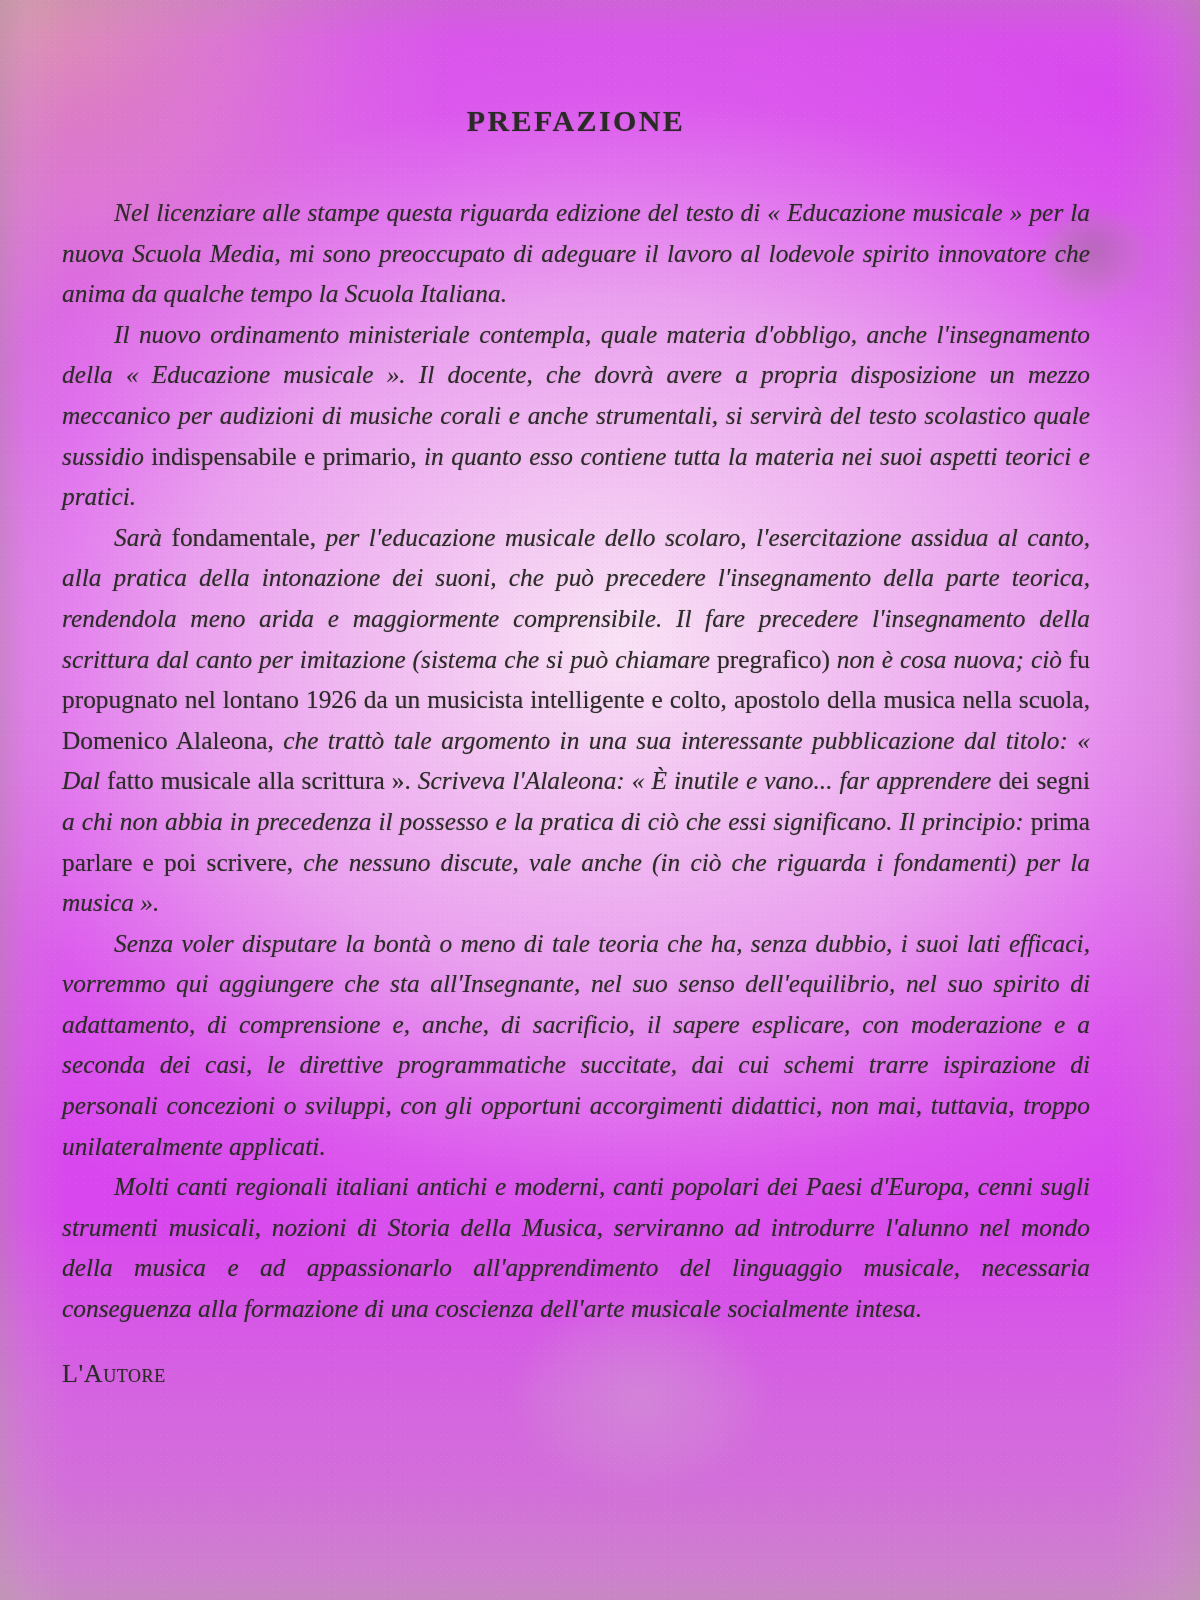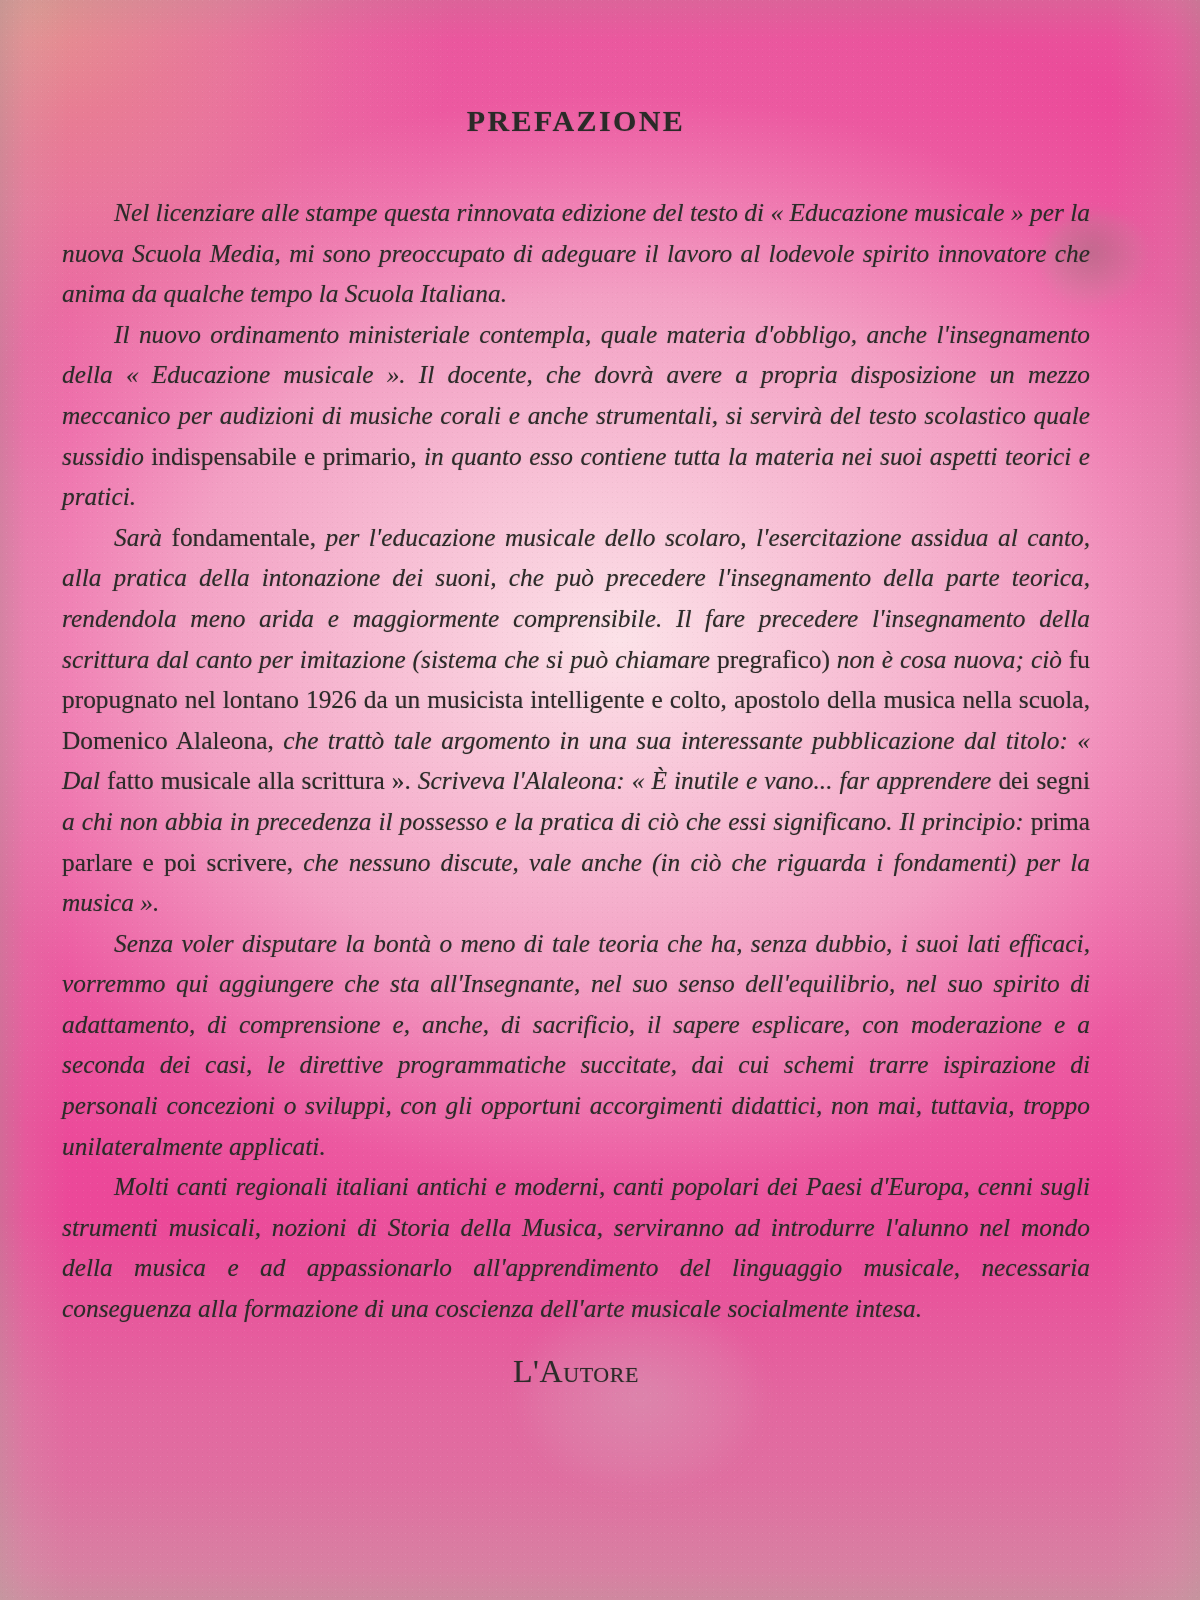--- a/index.html
+++ b/index.html
@@ -13,21 +13,21 @@
     background: #ddd9d0;
     font-family: "Liberation Serif", "DejaVu Serif", serif;
   }
 
   
   #page {
     position: relative;
     width: 1200px;
     height: 1600px;
     overflow: hidden;
-    background-color: #ec4899;
+    background-color: #d946ef;
   }
 
   
   .paper-tint {
     position: absolute;
     inset: 0;
     pointer-events: none;
   }
   .tint-warm-topleft {
     background:
@@ -148,24 +148,24 @@
   }
   #para-1 { margin-top: 54px; }
 
   
   .rm {
     font-style: normal;
     margin-top: 36px;
   }
 
   #signature {
-    margin: 24px 0 0 0;
-    text-align: center;
+    margin: 30px 0 0 0;
+    text-align: left;
     color: #2c2b29;
-    font-size: 32px;
+    font-size: 26px;
     font-style: normal;
     letter-spacing: 0.6px;
     font-variant: small-caps;
     font-family: "Liberation Serif", "DejaVu Serif", serif;
     text-shadow: 0 0 1.0px rgba(58,56,52,0.45);
   }
 </style>
 </head>
 <body>
 
@@ -176,21 +176,21 @@
   <div class="paper-tint tint-edges"></div>
   <div class="paper-tint tint-lower"></div>
   <div class="paper-tint tint-grain"></div>
   <div class="stain-right"></div>
   <div class="stain-mid"></div>
 
   <div id="content">
 
     <h1 id="title">PREFAZIONE</h1>
 
-    <p class="para" id="para-1">Nel licenziare alle stampe questa rinnovata edizione del testo di « Educazione musicale » per la nuova Scuola Media, mi sono preoccupato di adeguare il lavoro al lodevole spirito innovatore che anima da qualche tempo la Scuola Italiana.</p>
+    <p class="para" id="para-1">Nel licenziare alle stampe questa riguarda edizione del testo di « Educazione musicale » per la nuova Scuola Media, mi sono preoccupato di adeguare il lavoro al lodevole spirito innovatore che anima da qualche tempo la Scuola Italiana.</p>
 
     <p class="para" id="para-2"><span>Il nuovo ordinamento ministeriale contempla, quale materia d'obbligo, anche l'insegnamento della « Educazione musicale ». Il docente, che dovrà avere a propria disposizione un mezzo meccanico per audizioni di musiche corali e anche strumentali, si servirà del testo scolastico quale sussidio <span class="rm">indispensabile e primario</span>, in quanto esso contiene tutta la materia nei suoi aspetti teorici e pratici.</span></p>
 
     <p class="para" id="para-3"><span>Sarà <span class="rm">fondamentale,</span> per l'educazione musicale dello scolaro, l'esercitazione assidua al canto, alla pratica della intonazione dei suoni, che può precedere l'insegnamento della parte teorica, rendendola meno arida e maggiormente comprensibile. Il fare precedere l'insegnamento della scrittura dal canto per imitazione (sistema che si può chiamare <span class="rm">pregrafico)</span> non è cosa nuova; ciò <span class="rm">fu propugnato nel lontano 1926 da un musicista intelligente e colto, apostolo della musica nella scuola, Domenico Alaleona,</span> che trattò tale argomento in una sua interessante pubblicazione dal titolo: « Dal <span class="rm">fatto musicale alla scrittura ».</span> Scriveva l'Alaleona: « È inutile e vano... far apprendere <span class="rm">dei segni</span> a chi non abbia in precedenza il possesso e la pratica di ciò che essi significano. Il principio: <span class="rm">prima parlare e poi scrivere,</span> che nessuno discute, vale anche (in ciò che riguarda i fondamenti) per la musica ».</span></p>
 
     <p class="para" id="para-4">Senza voler disputare la bontà o meno di tale teoria che ha, senza dubbio, i suoi lati efficaci, vorremmo qui aggiungere che sta all'Insegnante, nel suo senso dell'equilibrio, nel suo spirito di adattamento, di comprensione e, anche, di sacrificio, il sapere esplicare, con moderazione e a seconda dei casi, le direttive programmatiche succitate, dai cui schemi trarre ispirazione di personali concezioni o sviluppi, con gli opportuni accorgimenti didattici, non mai, tuttavia, troppo unilateralmente applicati.</p>
 
     <p class="para" id="para-5">Molti canti regionali italiani antichi e moderni, canti popolari dei Paesi d'Europa, cenni sugli strumenti musicali, nozioni di Storia della Musica, serviranno ad introdurre l'alunno nel mondo della musica e ad appassionarlo all'apprendimento del linguaggio musicale, necessaria conseguenza alla formazione di una coscienza dell'arte musicale socialmente intesa.</p>
 
     <p id="signature">L'Autore</p>

